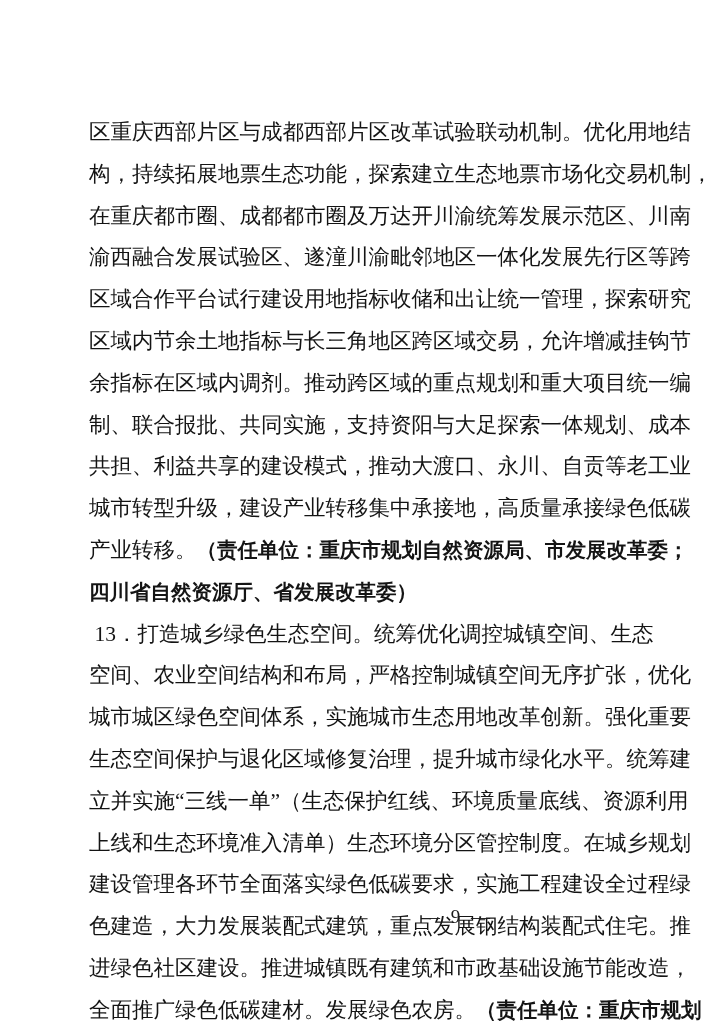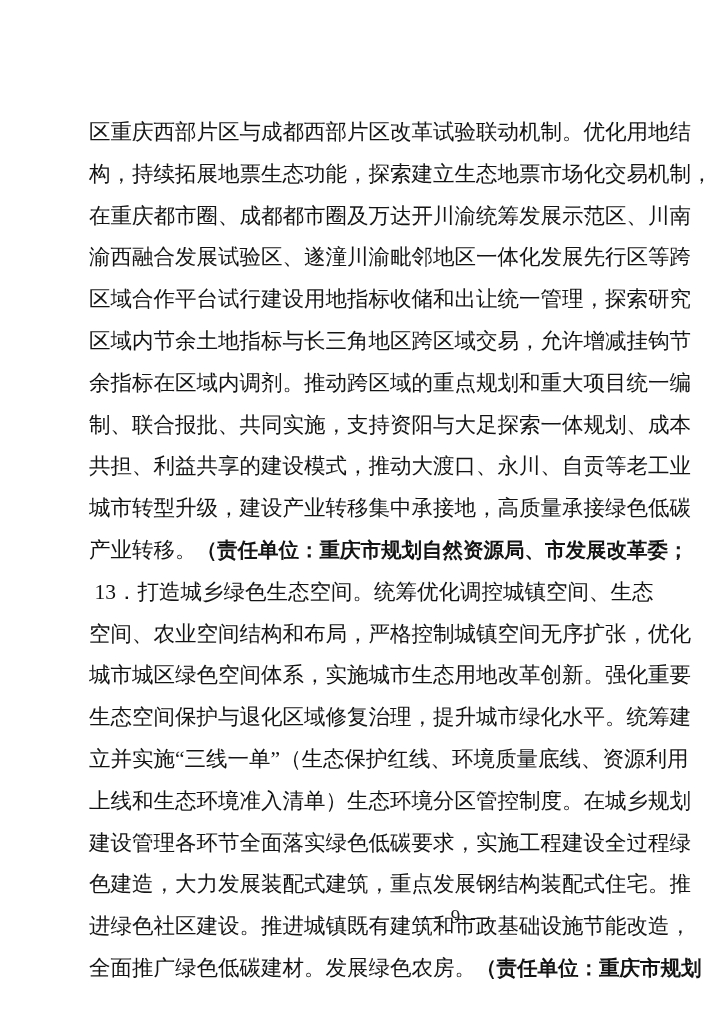--- a/index.html
+++ b/index.html
@@ -400,20 +400,21 @@
         <span class="ch bold-run">局</span>
         <span class="ch bold-run">、</span>
         <span class="ch bold-run">市</span>
         <span class="ch bold-run">发</span>
         <span class="ch bold-run">展</span>
         <span class="ch bold-run">改</span>
         <span class="ch bold-run">革</span>
         <span class="ch bold-run">委</span>
         <span class="ch bold-run">；</span>
       </div>
+      <div class="doc-line last"><span class="bold-run">四川省自然资源厅、省发展改革委）</span></div>
       <div class="doc-line justify">
         <span class="ch" style="width: 44px;">&nbsp;</span>
         <span class="ch">1</span>
         <span class="ch">3</span>
         <span class="ch">．</span>
         <span class="ch">打</span>
         <span class="ch">造</span>
         <span class="ch">城</span>
         <span class="ch">乡</span>
         <span class="ch">绿</span>

